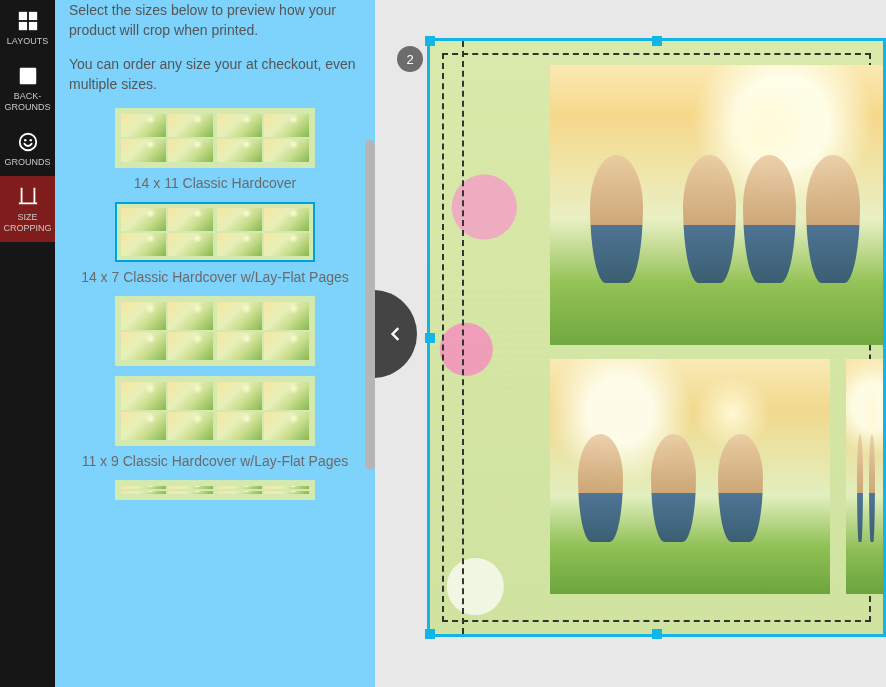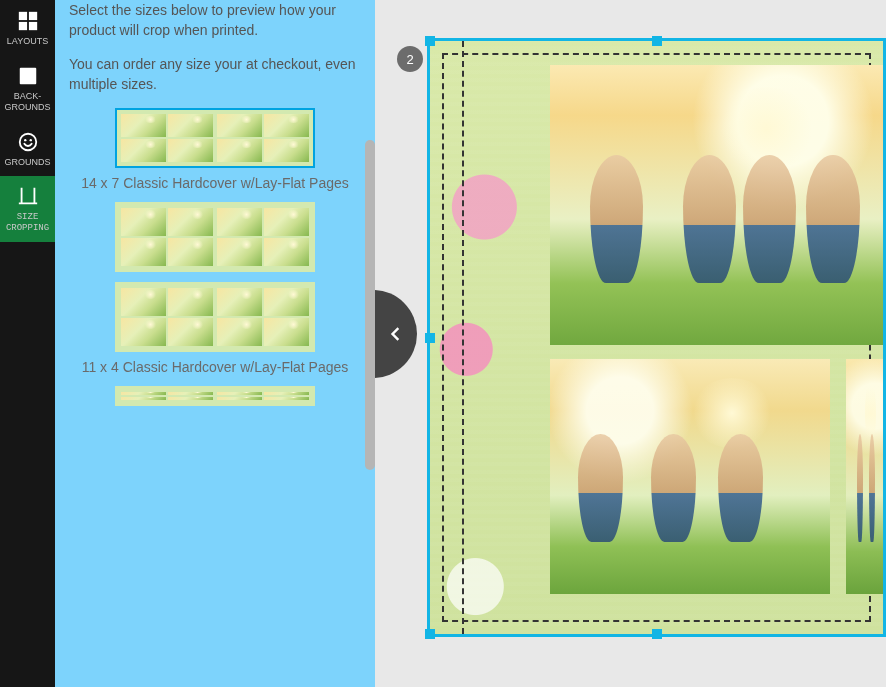--- a/index.html
+++ b/index.html
@@ -15,21 +15,21 @@
   }
   .rail-item {
     color: #c9c9c9;
     display: flex; flex-direction: column; align-items: center; justify-content: center;
     padding: 10px 0 8px;
     font-size: 9px;
     line-height: 11px;
     text-align: center;
     cursor: pointer;
   }
-  .rail-item.active { background: #15803d; font-family: Liberation Mono, monospace; }
+  .rail-item.active { background: #7f1d1d; }
   .rail-icon { width: 22px; height: 22px; margin-bottom: 4px; fill: #fff; color: #fff; }
 
   
   .side-panel {
     width: 320px;
     background: #7dd3fc;
     position: relative;
     flex-shrink: 0;
     display: flex; flex-direction: column;
   }
@@ -195,20 +195,39 @@
   </div>
 </div>
 
 <div class="side-panel">
   <div class="side-scroll">
     <div class="intro">
       <p>Select the sizes below to preview how your product will crop when printed.</p>
       <p>You can order any size your at checkout, even multiple sizes.</p>
     </div>
 
+    <div class="size-option">
+      <div class="size-thumb h60">
+        <div class="thumb-grid">
+          <div class="thumb-sub">
+              <div class="photo"></div>
+              <div class="photo"></div>
+              <div class="photo"></div>
+              <div class="photo"></div>
+            </div>
+          <div class="thumb-sub">
+              <div class="photo"></div>
+              <div class="photo"></div>
+              <div class="photo"></div>
+              <div class="photo"></div>
+            </div>
+        </div>
+      </div>
+      <div class="size-label">14 x 11 Classic Hardcover</div>
+    </div>
 
     <div class="size-option selected">
       <div class="size-thumb h60">
         <div class="thumb-grid">
           <div class="thumb-sub">
               <div class="photo"></div>
               <div class="photo"></div>
               <div class="photo"></div>
               <div class="photo"></div>
             </div>
@@ -252,21 +271,21 @@
               <div class="photo"></div>
             </div>
           <div class="thumb-sub">
               <div class="photo"></div>
               <div class="photo"></div>
               <div class="photo"></div>
               <div class="photo"></div>
             </div>
         </div>
       </div>
-      <div class="size-label">11 x 4 Classic Hardcover w/Lay-Flat Pages</div>
+      <div class="size-label">11 x 9 Classic Hardcover w/Lay-Flat Pages</div>
     </div>
 
     <div class="size-option">
       <div class="size-thumb h70" style="height:20px; overflow:hidden;">
         <div class="thumb-grid">
           <div class="thumb-sub">
               <div class="photo"></div>
               <div class="photo"></div>
               <div class="photo"></div>
               <div class="photo"></div>

